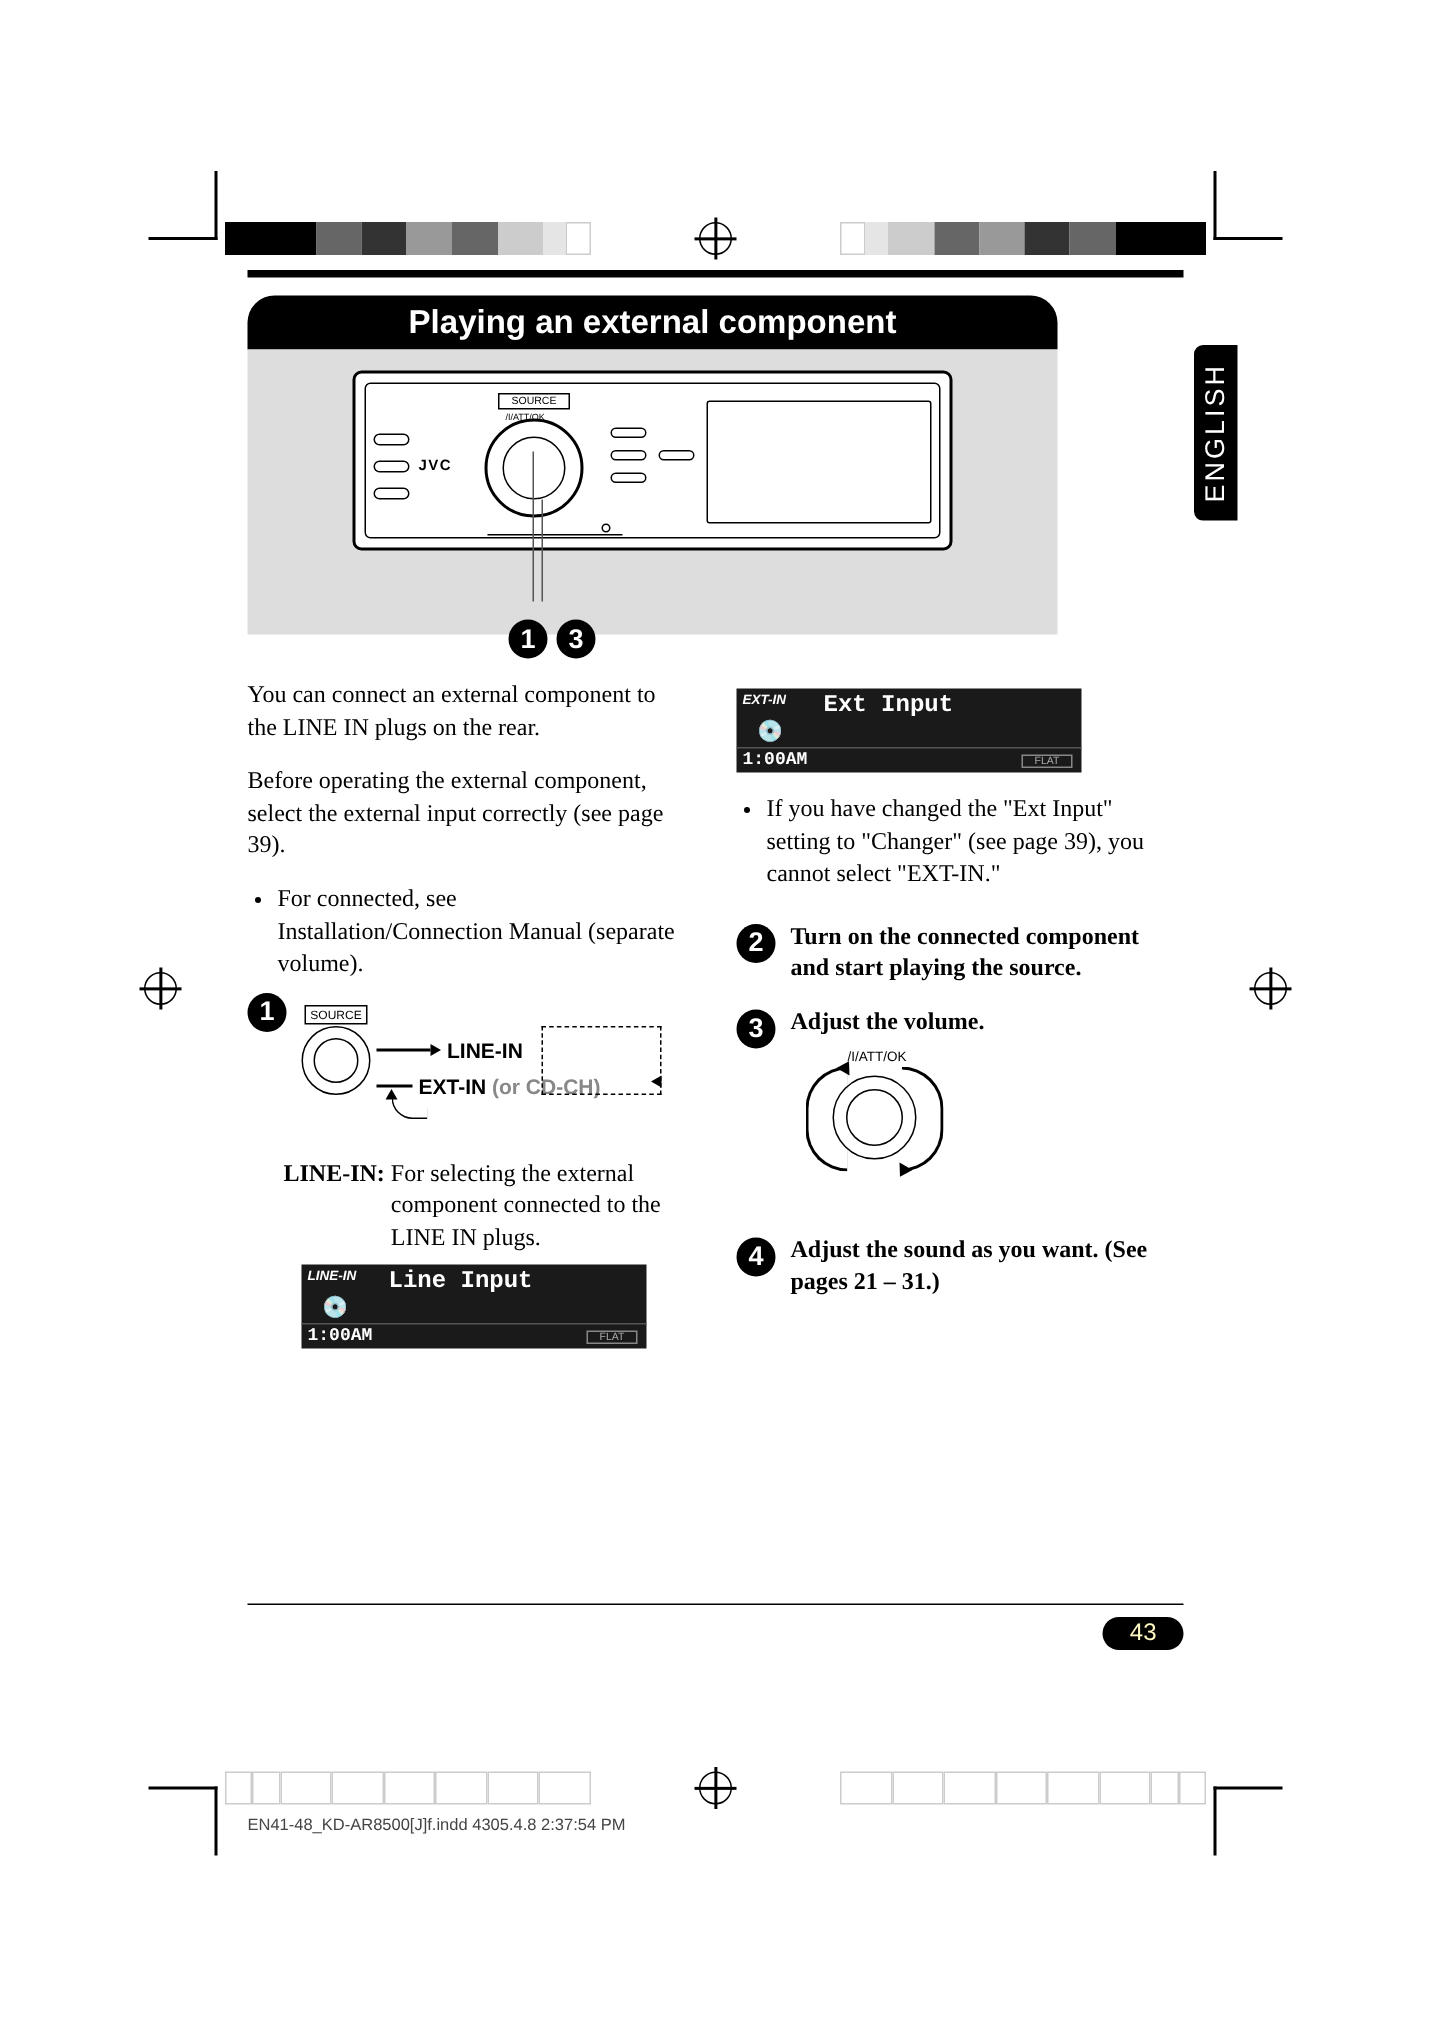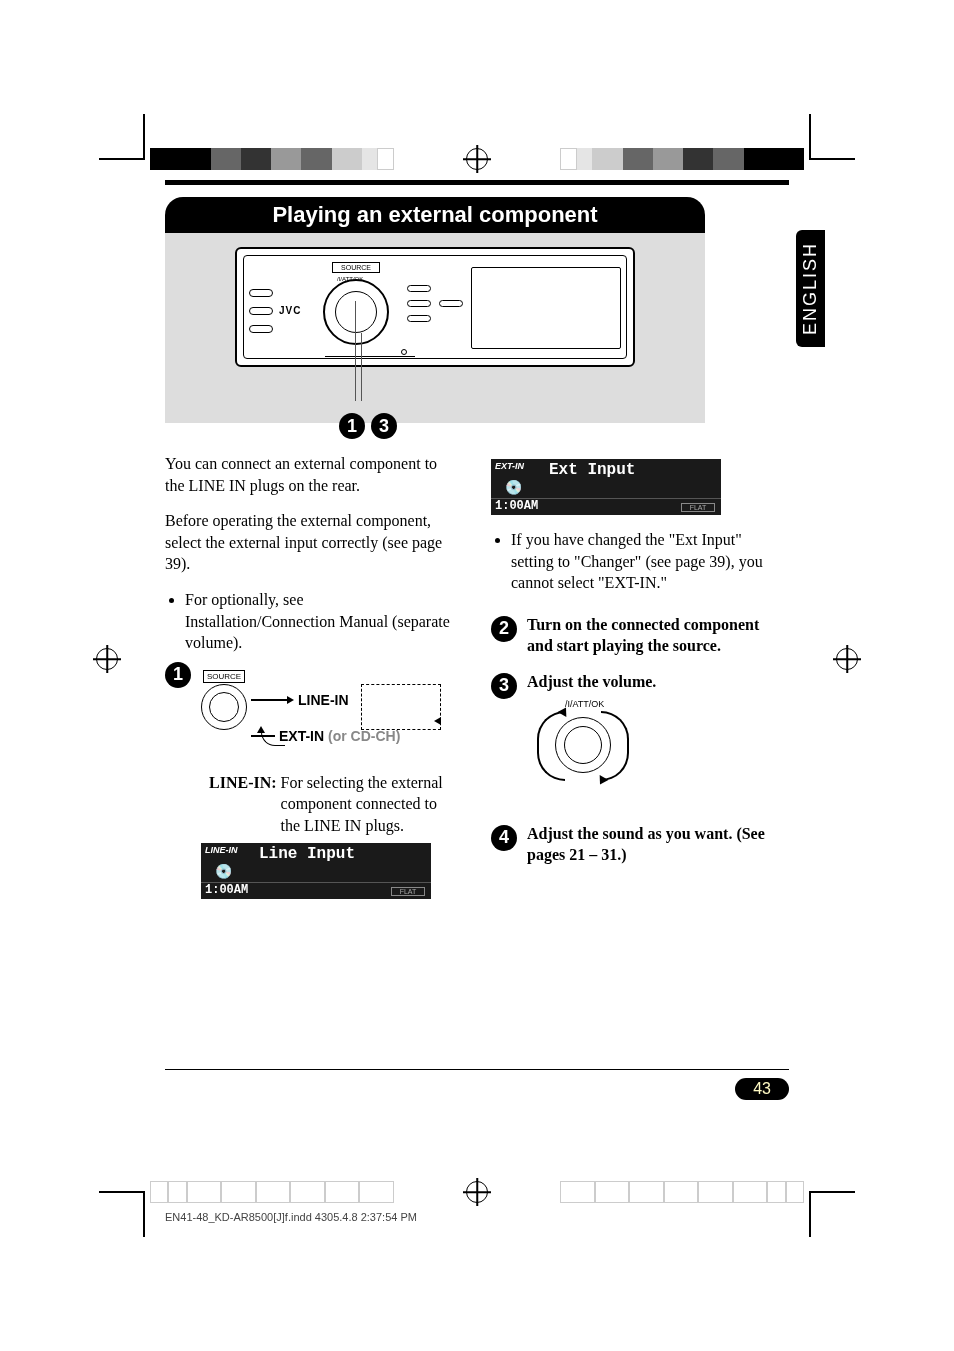--- a/index.html
+++ b/index.html
@@ -116,21 +116,21 @@
   .step-row { display:flex; align-items:flex-start; gap:10px; margin-bottom:14px;}
   .step-row .circnum { flex-shrink:0; margin-top:2px;}
   .step-row .step-body { flex:1; font-size:16px; line-height:1.35;}
   .step-row .step-body b { font-weight:bold;}
 
   .source-knob-diagram { margin: 10px 0 10px 36px; width: 240px; position:relative; height:78px;}
   .skd-knob { width:46px; height:46px; border:1.5px solid #000; border-radius:50%; position:absolute; left:0; top:14px;}
   .skd-knob::after{content:""; position:absolute; inset:7px; border:1px solid #000; border-radius:50%;}
   .skd-source{ position:absolute; left:2px; top:0; width:42px; border:1px solid #000; font:8px Arial; text-align:center; padding:1px 0;}
   .skd-arrow1 { position:absolute; left:50px; top:22px; display:flex; align-items:center;}
-  .skd-arrow2 { position:absolute; left:50px; top:58px; display:flex; align-items:center;}
+  .skd-arrow2 { position:absolute; left:50px; top:46px; display:flex; align-items:center;}
   .arrow-line{ width:36px; height:1.5px; background:#000; position:relative;}
   .arrow-line.sh{width:24px;}
   .arrow-head{ width:0;height:0; border-left:7px solid #000; border-top:4px solid transparent; border-bottom:4px solid transparent;}
   .skd-label { font: bold 14px Arial; margin-left:4px;}
   .skd-label .grey { color:#888; font-weight:bold;}
   .dotted-box { position:absolute; right:0; top:14px; width:80px; height:46px; border:1.5px dashed #000;}
   .dotted-box .arrow-left{position:absolute; right:-1px; top:32px; width:0;height:0; border-right:7px solid #000; border-top:4px solid transparent; border-bottom:4px solid transparent;}
   .curved-arrow{position:absolute; left:60px; top:58px; width:24px; height:18px; border-bottom:1.5px solid #000; border-left:1.5px solid #000; border-bottom-left-radius:14px;}
   .curved-arrow::after{content:"";position:absolute;left:-5px;top:-2px;width:0;height:0;border-bottom:7px solid #000;border-left:4px solid transparent;border-right:4px solid transparent;}
 
@@ -154,21 +154,21 @@
   .def-row{ display:flex; font-size:16px; line-height:1.35; margin-bottom:4px;}
   .def-row .term{ font-weight:bold; flex-shrink:0; margin-right:4px;}
   .def-row .def{ flex:1;}
 
   .page-footer { position:absolute; bottom: 40px; right:0;}
   .pg-num-box { background:#000; color:#fef9c3; border-radius:12px; padding:2px 18px; font:16px Arial; display:inline-block;}
   .footer-rule{ position:absolute; bottom:70px; left:0; right:0; height:1px; background:#000;}
 
   .print-footer{ position:absolute; bottom:128px; left:165px; right:165px; display:flex; justify-content:flex-start; font:11px Arial; color:#444;}
 
-  .indent { margin-left: 44px; }
+  .indent { margin-left: 24px; }
   .col.right .lcd{margin-left:36px;}
   .col.right ul.bullet{margin-left:36px; margin-bottom:20px;}
   .col.left .lcd{margin-left:36px;}
 </style>
 </head>
 <body>
 
 <div class="crop corner-h tl-h"></div>
 <div class="crop corner-v tl-v"></div>
 <div class="crop corner-h tr-h"></div>
@@ -276,21 +276,21 @@
       <div class="circnum">3</div>
     </div>
   </div>
 
   <div class="columns">
 
     <div class="col left">
       <p>You can connect an external component to the LINE IN plugs on the rear.</p>
       <p>Before operating the external component, select the external input correctly (see page 39).</p>
       <ul class="bullet">
-        <li>For optionally, see Installation/Connection Manual (separate volume).</li>
+        <li>For connected, see Installation/Connection Manual (separate volume).</li>
       </ul>
 
       <div class="step-row">
         <div class="circnum">1</div>
         <div class="step-body">
           <div class="source-knob-diagram" style="margin-left:0;">
             <div class="skd-source">SOURCE</div>
             <div class="skd-knob"></div>
             <div class="skd-arrow1">
                 <div class="arrow-line"></div>

